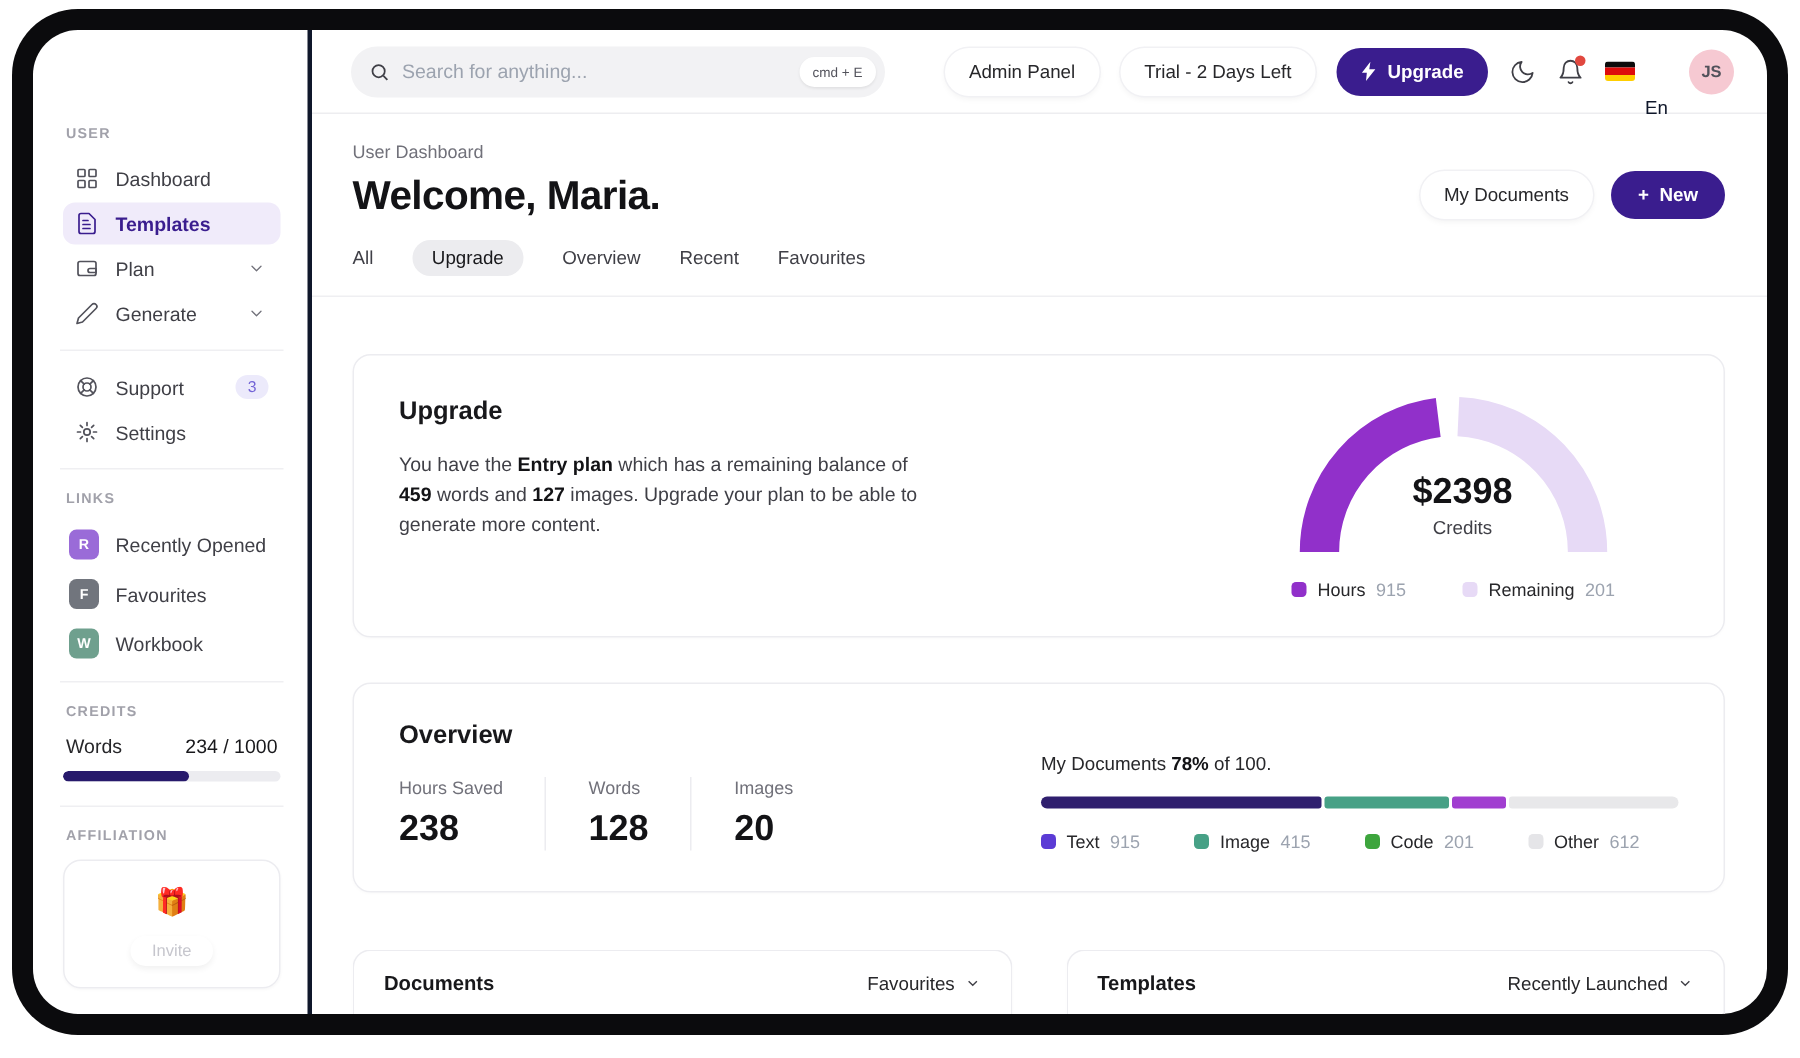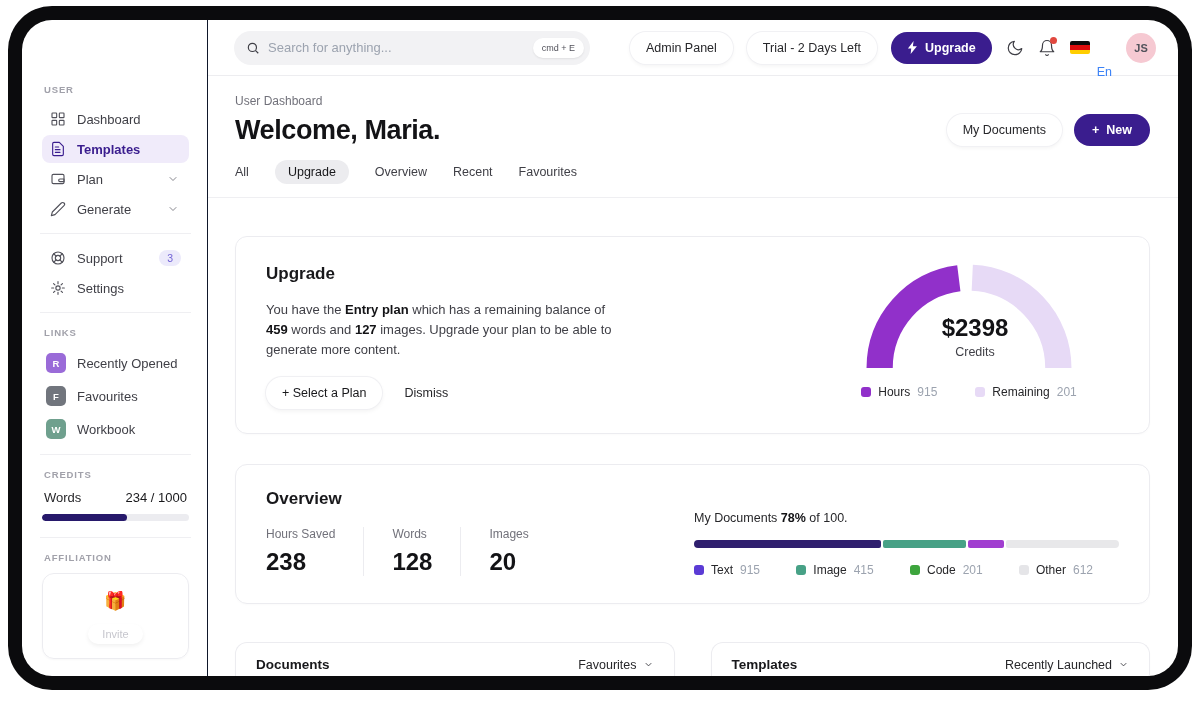--- a/index.html
+++ b/index.html
@@ -1,21 +1,21 @@
 <!DOCTYPE html>
 <html style="--accent: #3a1d8e; --accent-soft: #f0ebfa; --progress: #27196b; --notif: #e1483f; --avatar-bg: #f6c9d2; --gauge-main: #9130ca; --gauge-track: #e7daf6; --bar-text: #2f1f6e; --bar-image: #47a186; --bar-code: #a13ed0; --bar-other: #e8e8ea; --legend-text: #5b3bd5; --legend-image: #47a186; --legend-code: #3da53d; --legend-other: #e5e5e8; --link-r: #9a6bd8; --link-f: #71757d; --link-w: #6fa08e; --doc-avatar: #5b9fc0; --tpl-avatar: #8b3fd1;"><head>
 <meta charset="utf-8">
 <style>
   * { margin:0; padding:0; box-sizing:border-box; }
   html,body { width:1200px; height:705px; background:#ffffff; font-family:"Liberation Sans", sans-serif; }
   .frame { position:absolute; left:8px; top:6px; width:1184px; height:684px; background:#0b0b0d; border-radius:44px; padding:14px; }
   .app { width:100%; height:100%; background:#fff; border-radius:30px; overflow:hidden; display:flex; position:relative; }
 
   
-  .sidebar { width:186px; flex:0 0 186px; border-right:1px solid #0f172a; padding:50px 18px 16px 20px; }
+  .sidebar { width:186px; flex:0 0 186px; border-right:3px solid #0f172a; padding:50px 18px 16px 20px; }
   .sec-label { font-size:9.5px; letter-spacing:.09em; color:#a1a1aa; font-weight:700; margin:14px 0 10px 2px; }
   .nav-item { display:flex; align-items:center; gap:11px; padding:6px 8px; border-radius:8px; margin:2px 0; cursor:pointer; }
   .nav-item svg { width:16px; height:16px; stroke:#52525b; fill:none; stroke-width:1.7; stroke-linecap:round; stroke-linejoin:round; flex:0 0 16px; }
   .nav-item .lbl { font-size:13px; color:#3f3f46; }
   .nav-item.active { background:var(--accent-soft); }
   .nav-item.active .lbl { color:var(--accent); font-weight:700; }
   .nav-item.active svg { stroke:var(--accent); }
   .nav-item .chev { margin-left:auto; width:12px; height:12px; stroke:#71717a; }
   .nav-item .count-badge { margin-left:auto; background:#eceafb; color:#7263d6; font-size:10.5px; padding:2px 8px; border-radius:99px; }
   .side-div { height:1px; background:#efeff2; margin:10px -2px; }
@@ -43,21 +43,21 @@
   .top-right { margin-left:auto; display:flex; align-items:center; gap:14px; }
   .pill-btn { background:#fff; border:none; border-radius:17px; padding:9px 16px; font-size:12.5px; color:#27272a; box-shadow:0 0 0 1px #f1f1f4, 0 2px 4px rgba(0,0,0,.05); cursor:pointer; font-family:inherit; white-space:nowrap; }
   .upgrade-btn { background:var(--accent); color:#fff; border:none; border-radius:17px; padding:9px 16px; font-size:12.5px; font-weight:700; display:flex; align-items:center; gap:7px; cursor:pointer; font-family:inherit; }
   .upgrade-btn svg { width:11px; height:13px; fill:#fff; }
   .icon-btn { background:none; border:none; cursor:pointer; position:relative; display:flex; align-items:center; }
   .icon-btn svg { width:18px; height:18px; stroke:#3f3f46; fill:none; stroke-width:1.6; stroke-linecap:round; stroke-linejoin:round; }
   .notif-dot { position:absolute; top:-2px; right:-1px; width:7px; height:7px; border-radius:50%; background:var(--notif); }
   .lang { display:flex; align-items:center; gap:7px; cursor:pointer; }
   .flag { width:20px; height:13px; border-radius:2px; overflow:hidden; display:flex; flex-direction:column; }
   .flag i { flex:1; } .flag .f1{background:#0b0b0b;} .flag .f2{background:#dd0c0c;} .flag .f3{background:#ffce00;}
-  .lang .lang-lbl { font-size:12.5px; color:#3b82f6;margin-top:48px; }
+  .lang .lang-lbl { font-size:12.5px; color:#0f172a;margin-top:48px; }
   .avatar { width:30px; height:30px; border-radius:50%; background:var(--avatar-bg); color:#52525b; font-size:11px; font-weight:700; display:flex; align-items:center; justify-content:center; cursor:pointer; }
 
   .content { flex:1; padding:18px 28px 0 27px; overflow:hidden; }
   .breadcrumb { font-size:12px; color:#71717a; }
   .title-row { display:flex; align-items:center; justify-content:space-between; margin-top:6px; }
   .page-title { font-size:27px; font-weight:800; color:#131316; letter-spacing:-.4px; }
   .title-actions { display:flex; align-items:center; gap:12px; }
   .new-btn { background:var(--accent); color:#fff; border:none; border-radius:17px; padding:9px 18px; font-size:12.5px; font-weight:700; display:flex; gap:7px; align-items:center; cursor:pointer; font-family:inherit; }
   .tabs { display:flex; align-items:flex-start; gap:26px; margin-top:14px; }
   .tab { font-size:12.5px; color:#3f3f46; cursor:pointer; padding:5px 0; }
@@ -274,24 +274,20 @@
         <span class="tab">Overview</span>
         <span class="tab">Recent</span>
         <span class="tab">Favourites</span>
       </div>
       <div class="content-div"></div>
 
       <section class="card upgrade-card">
         <div>
           <h2 class="uc-title">Upgrade</h2>
           <p class="uc-body"><span>You have the </span><b>Entry plan</b><span> which has a remaining balance of </span><b>459</b><span> words and </span><b>127</b><span> images. Upgrade your plan to be able to generate more content.</span></p>
-          <div class="uc-actions">
-            <button class="select-plan-btn">+ Select a Plan</button>
-            <button class="dismiss-btn">Dismiss</button>
-          </div>
         </div>
         <div class="gauge-wrap">
           <svg width="212" height="105" viewBox="0 0 200 100">
             <path d="M 14.9 99 A 86 86 0 0 1 90.3 13.6" fill="none" stroke="var(--gauge-main)" stroke-width="25"></path>
             <path d="M 103.1 13.1 A 86 86 0 0 1 185.1 99" fill="none" stroke="var(--gauge-track)" stroke-width="25"></path>
           </svg>
           <div class="gauge-center">
             <div class="gauge-amount">$2398</div>
             <div class="gauge-sub">Credits</div>
           </div>

